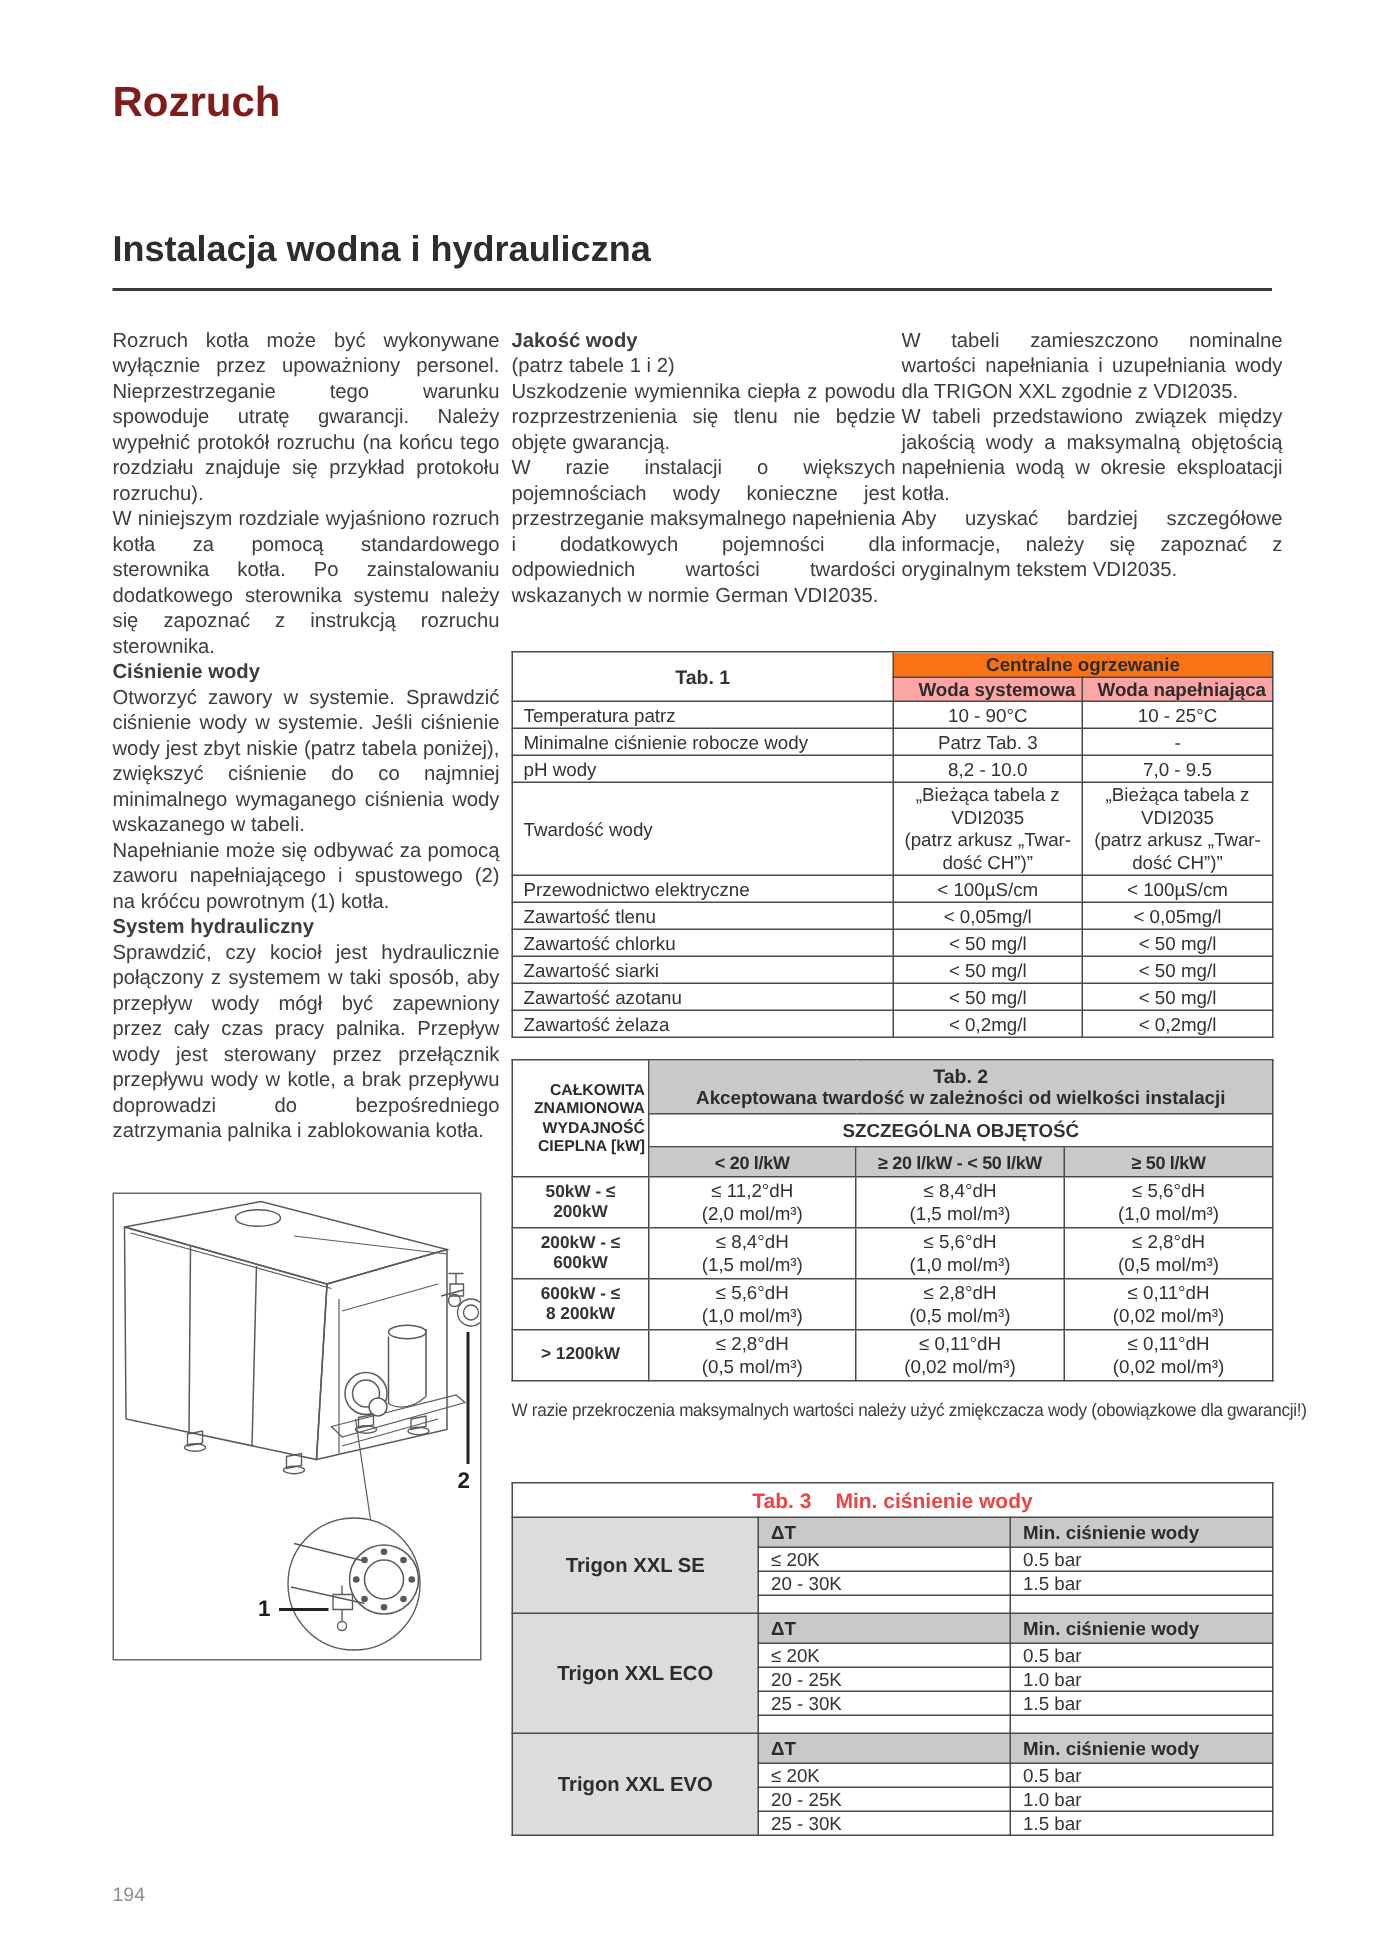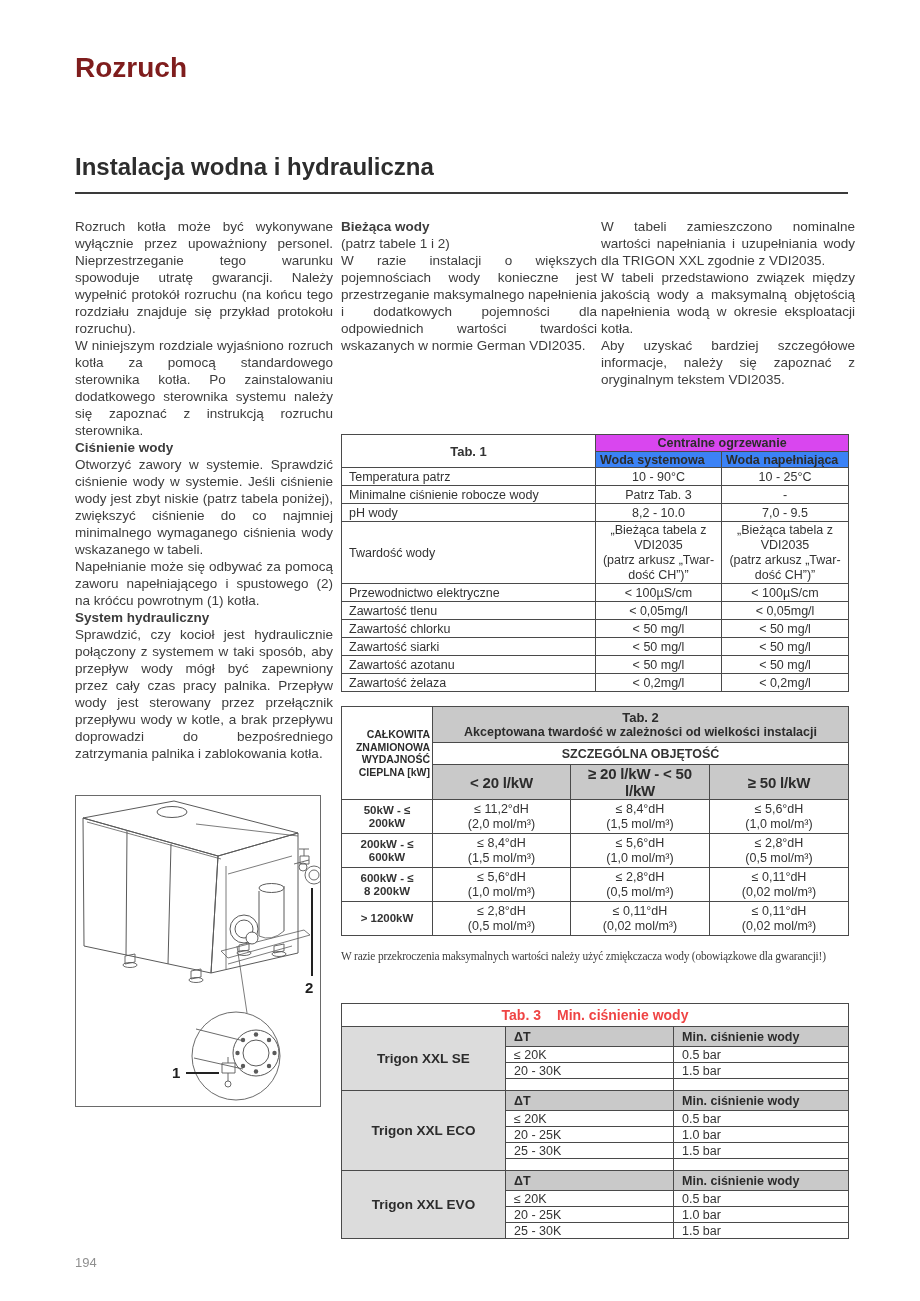--- a/index.html
+++ b/index.html
@@ -20,43 +20,43 @@
   .subhead { font-weight:bold; margin-top:12px; }
 
   
   .tables { position:absolute; left:341px; top:434px; width:507px; }
   table { border-collapse:collapse; table-layout:fixed; width:507px; }
   td,th { border:1px solid #4a4a4a; font-size:12.5px; font-weight:normal; color:#333; padding:0 4px; overflow:hidden; }
   .center { text-align:center; }
   .left   { text-align:left; padding-left:7px; }
   .bold   { font-weight:bold; }
   .pre    { white-space:pre-line; }
-  .hdr-dark  { background:#d946ef; font-weight:bold; text-align:center; color:#2c2c2c; }
+  .hdr-dark  { background:#f97316; font-weight:bold; text-align:center; color:#2c2c2c; }
   .hdr-mid   { background:#c9c9c9; font-weight:bold; color:#2c2c2c; }
-  .hdr-light { background:#3b82f6; font-weight:bold; text-align:left; color:#2c2c2c; }
+  .hdr-light { background:#fca5a5; font-weight:bold; text-align:right; color:#2c2c2c; }
 
   #tab1 tr.hrow1 { height:17px; }
   #tab1 tr.hrow2 { height:16px; }
   #tab1 tr.drow  { height:18px; }
   #tab1 tr.tall  { height:62px; }
   #tab1 .vcell   { text-align:center; line-height:15px; }
 
   #tab2 { margin-top:14px; }
   #tab2 tr.hrow1 { height:36px; }
   #tab2 tr.hrow2 { height:22px; }
   #tab2 tr.hrow3 { height:20px; }
   #tab2 tr.drow  { height:34px; }
   #tab2 .cap-cell { font-size:10.5px; font-weight:bold; text-align:right; line-height:12.5px; padding:2px; color:#2c2c2c; }
   #tab2 .t2-title { font-size:13px; }
   #tab2 .t2-sub   { font-size:12.5px; }
-  #tab2 .colhdr   { font-size:15px; text-align:center; letter-spacing:-0.2px;margin-left:32px; }
+  #tab2 .colhdr   { font-size:12px; text-align:center; letter-spacing:-0.2px;margin-left:32px; }
   #tab2 .rowlbl   { font-size:11.5px; font-weight:bold; text-align:center; line-height:13px; }
   #tab2 .val      { text-align:center; line-height:15px; }
 
-  .footnote { margin-top:10px;font-family:Liberation Serif, serif; }
+  .footnote { margin-top:10px; }
   .condensed { display:inline-block; transform:scaleX(0.95); transform-origin:left center;
                white-space:nowrap; font-size:12px; letter-spacing:-0.2px; color:#3d3d3d; }
 
   #tab3 { margin-top:39px; }
   #tab3 tr.trow  { height:23px; }
   #tab3 tr.hrow  { height:20px; }
   #tab3 tr.drow  { height:16px; }
   #tab3 tr.erow  { height:12px; }
   #tab3 .t3-title { font-size:14px; font-weight:bold; text-align:center; color:#ef4444; }
   #tab3 .t3-title .sp { margin-left:16px; }
@@ -84,22 +84,23 @@
   <p>Rozruch kotła może być wykonywane wyłącznie przez upoważniony personel. Nieprzestrzeganie tego warunku spowoduje utratę gwarancji. Należy wypełnić protokół rozruchu (na końcu tego rozdziału znajduje się przykład protokołu rozruchu).</p>
   <p>W niniejszym rozdziale wyjaśniono rozruch kotła za pomocą standardowego sterownika kotła. Po zainstalowaniu dodatkowego sterownika systemu należy się zapoznać z instrukcją rozruchu sterownika.</p>
   <p class="subhead">Ciśnienie wody</p>
   <p>Otworzyć zawory w systemie. Sprawdzić ciśnienie wody w systemie. Jeśli ciśnienie wody jest zbyt niskie (patrz tabela poniżej), zwiększyć ciśnienie do co najmniej minimalnego wymaganego ciśnienia wody wskazanego w tabeli.</p>
   <p>Napełnianie może się odbywać za pomocą zaworu napełniającego i spustowego (2) na króćcu powrotnym (1) kotła.</p>
   <p class="subhead">System hydrauliczny</p>
   <p>Sprawdzić, czy kocioł jest hydraulicznie połączony z systemem w taki sposób, aby przepływ wody mógł być zapewniony przez cały czas pracy palnika. Przepływ wody jest sterowany przez przełącznik przepływu wody w kotle, a brak przepływu doprowadzi do bezpośredniego zatrzymania palnika i zablokowania kotła.</p>
 </div>
 
 <div class="col" id="col2">
-  <p class="subhead" style="margin-top:0">Bieżąca wody</p>
+  <p class="subhead" style="margin-top:0">Jakość wody</p>
   <p>(patrz tabele 1 i 2)</p>
+  <p>Uszkodzenie wymiennika ciepła z powodu rozprzestrzenienia się tlenu nie będzie objęte gwarancją.</p>
   <p>W razie instalacji o większych pojemnościach wody konieczne jest przestrzeganie maksymalnego napełnienia i dodatkowych pojemności dla odpowiednich wartości twardości wskazanych w normie German VDI2035.</p>
 </div>
 
 <div class="col" id="col3">
   <p>W tabeli zamieszczono nominalne wartości napełniania i uzupełniania wody dla TRIGON XXL zgodnie z VDI2035.</p>
   <p>W tabeli przedstawiono związek między jakością wody a maksymalną objętością napełnienia wodą w okresie eksploatacji kotła.</p>
   <p>Aby uzyskać bardziej szczegółowe informacje, należy się zapoznać z oryginalnym tekstem VDI2035.</p>
 </div>
 
 <div id="diagram-box">

